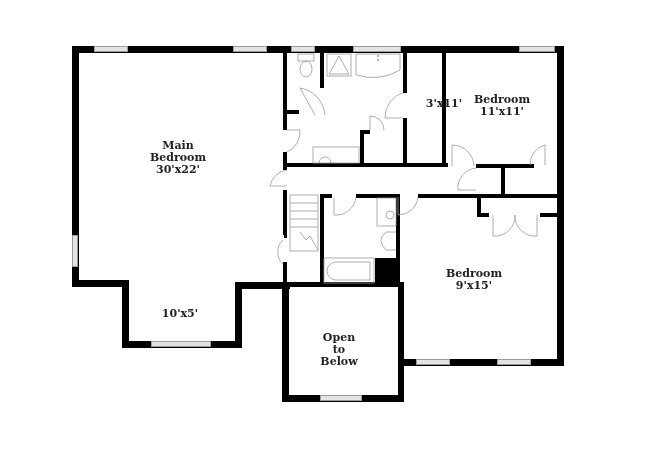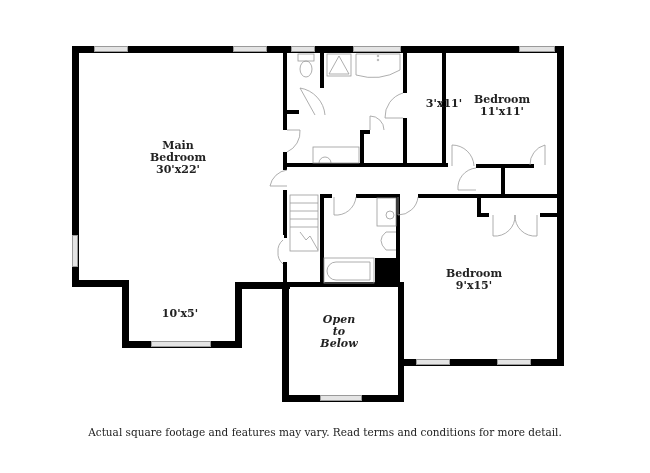--- a/index.html
+++ b/index.html
@@ -133,20 +133,19 @@
 
   <div class="lbl" style="left:178px;top:140px;">Main
 Bedroom</div>
   <div class="lbl" style="left:178px;top:164px;">30'x22'</div>
   <div class="lbl" style="left:180px;top:308px;">10'x5'</div>
   <div class="lbl" style="left:444px;top:98px;">3'x11'</div>
   <div class="lbl" style="left:502px;top:94px;">Bedroom</div>
   <div class="lbl" style="left:502px;top:106px;">11'x11'</div>
   <div class="lbl" style="left:474px;top:268px;">Bedroom</div>
   <div class="lbl" style="left:474px;top:280px;">9'x15'</div>
-  <div class="lbl" style="left:339px;top:314px;font-style:italic;">Open
+  <div class="lbl" style="left:339px;top:332px;">Open
 to
 Below</div>
 
   <div id="disclaimer">
-    <div>Actual square footage and features may vary. Read terms and conditions for more detail.</div>
   </div>
 </div>
 
 </body></html>

